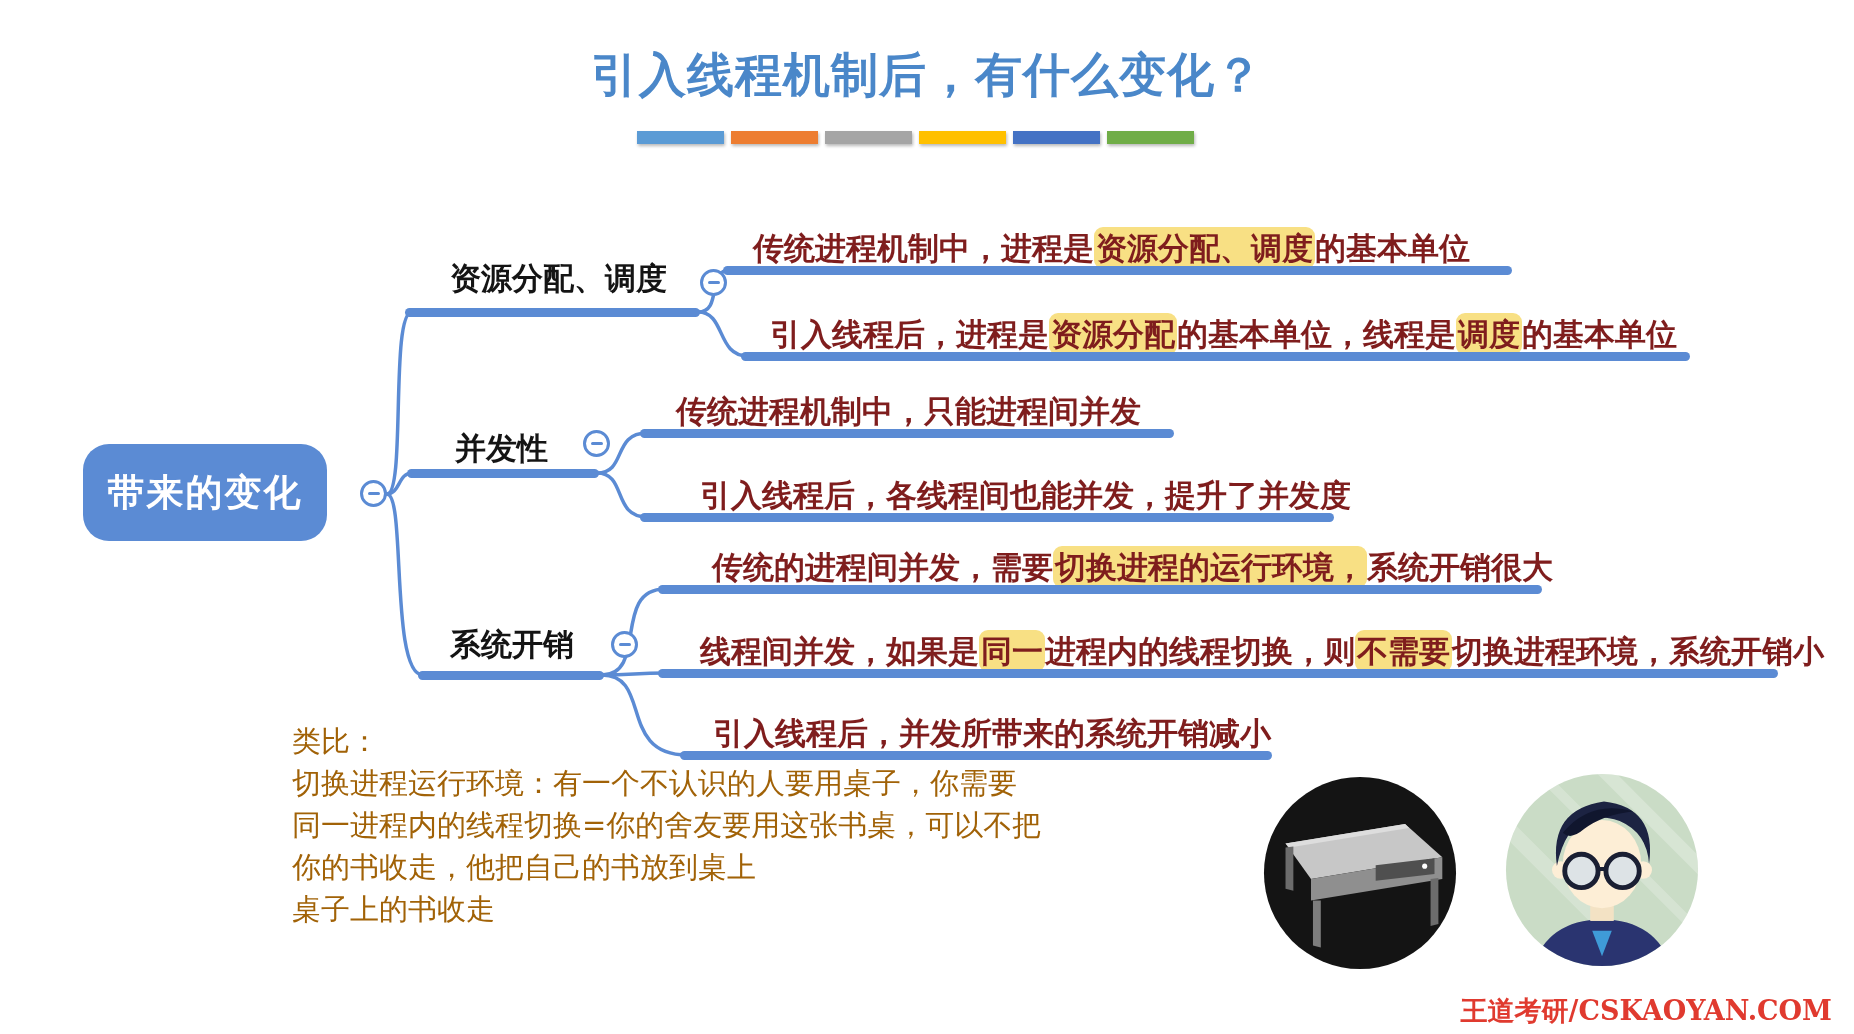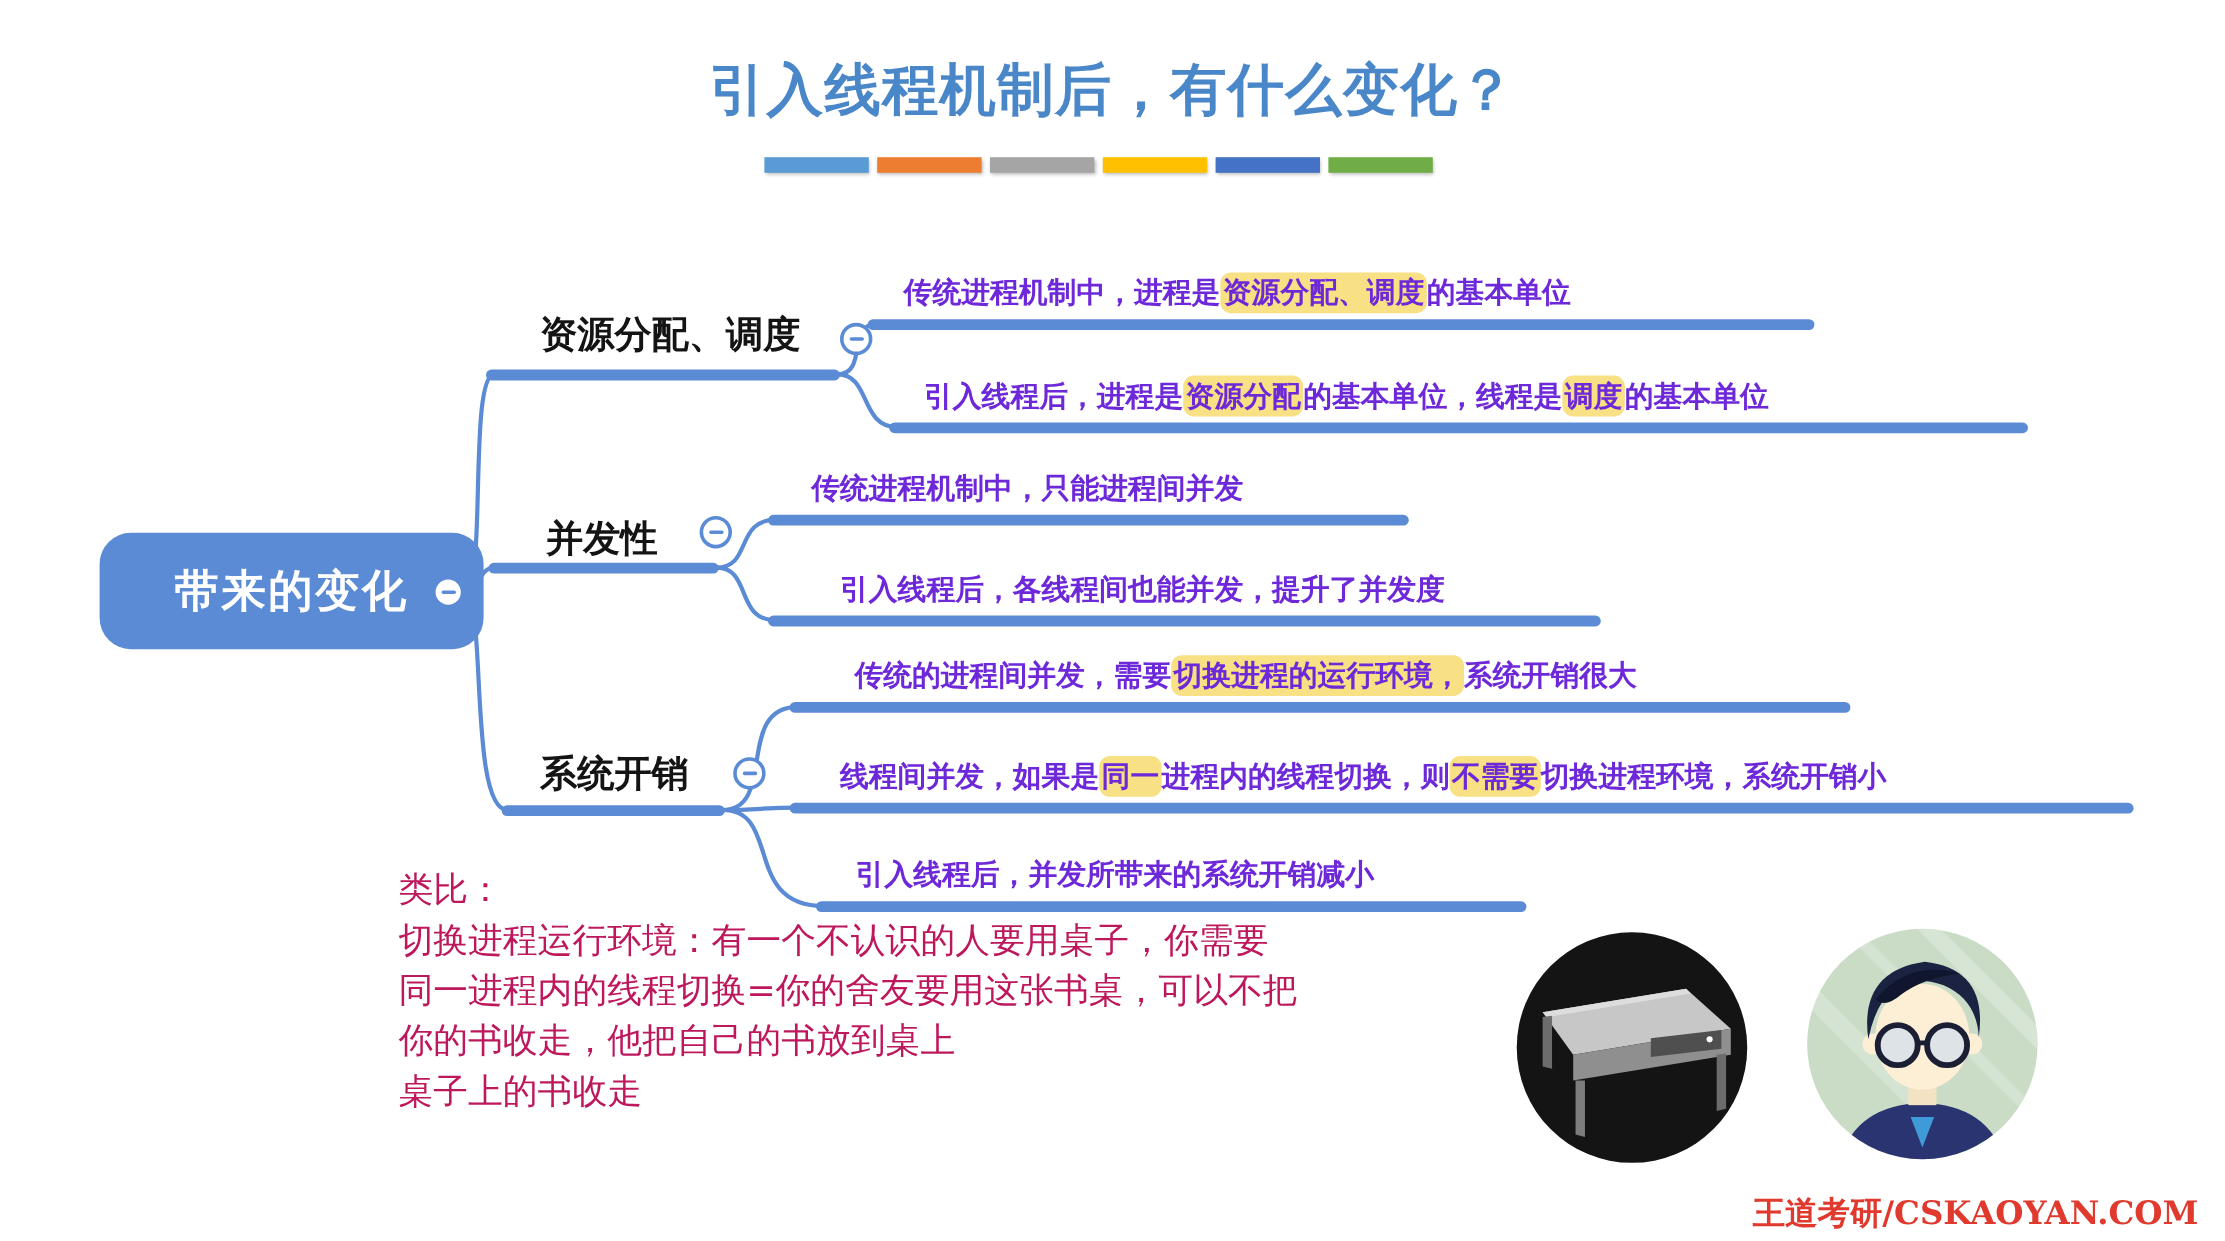--- a/index.html
+++ b/index.html
@@ -8,35 +8,35 @@
 
   
   .title{position:absolute;left:0;right:0;top:44px;text-align:center;
          font-family:"DejaVu Serif","Liberation Serif",serif;
          font-weight:700;font-size:47px;color:#4a87c9;letter-spacing:1px;}
   .bars{position:absolute;left:637px;top:131px;display:flex;gap:7px;}
   .bar{width:87px;height:13px;box-shadow:1px 2px 3px rgba(0,0,0,.28);}
 
   
   svg.connectors{position:absolute;left:0;top:0;z-index:1;}
-  .root-node{position:absolute;left:83px;top:444px;width:320px;height:97px;
+  .root-node{position:absolute;left:83px;top:444px;width:244px;height:97px;
              background:#5b8bd4;border-radius:26px;display:flex;align-items:center;justify-content:center;
              color:#ffffff;font-weight:700;font-size:37px;letter-spacing:2px;z-index:2;}
   .blabel{position:absolute;font-weight:700;font-size:31px;color:#141414;z-index:2;white-space:nowrap;}
-  .leaf{position:absolute;font-weight:700;font-size:24px;color:#6d28d9;z-index:2;white-space:nowrap;}
+  .leaf{position:absolute;font-weight:700;font-size:31px;color:#7f1d1d;z-index:2;white-space:nowrap;}
   .leaf .hl{background:#f8e084;border-radius:9px;padding:3px 2px;}
   .uline{position:absolute;height:9px;border-radius:5px;background:#5b8bd4;z-index:2;}
   .minus{position:absolute;width:27px;height:27px;border:3px solid #5b8bd4;border-radius:50%;
          background:#ffffff;box-sizing:border-box;display:flex;align-items:center;justify-content:center;z-index:3;}
   .minus::after{content:"";width:12px;height:3px;background:#5b8bd4;border-radius:2px;}
 
   
   .analogy{position:absolute;left:292px;top:720px;z-index:2;
            font-family:"DejaVu Serif","Liberation Serif",serif;
-           font-size:29px;color:#be185d;line-height:42px;white-space:nowrap;margin-left:40px;}
+           font-size:29px;color:#a16207;line-height:42px;white-space:nowrap;}
 
   
   .figure{position:absolute;width:196px;height:196px;z-index:2;}
   .figure svg{display:block;width:100%;height:100%;}
   .fig-desk{left:1262px;top:775px;}
   .fig-avatar{left:1504px;top:772px;}
 
   
   .brand{position:absolute;right:22px;top:993px;z-index:3;
          font-family:"DejaVu Serif","Liberation Serif",serif;

